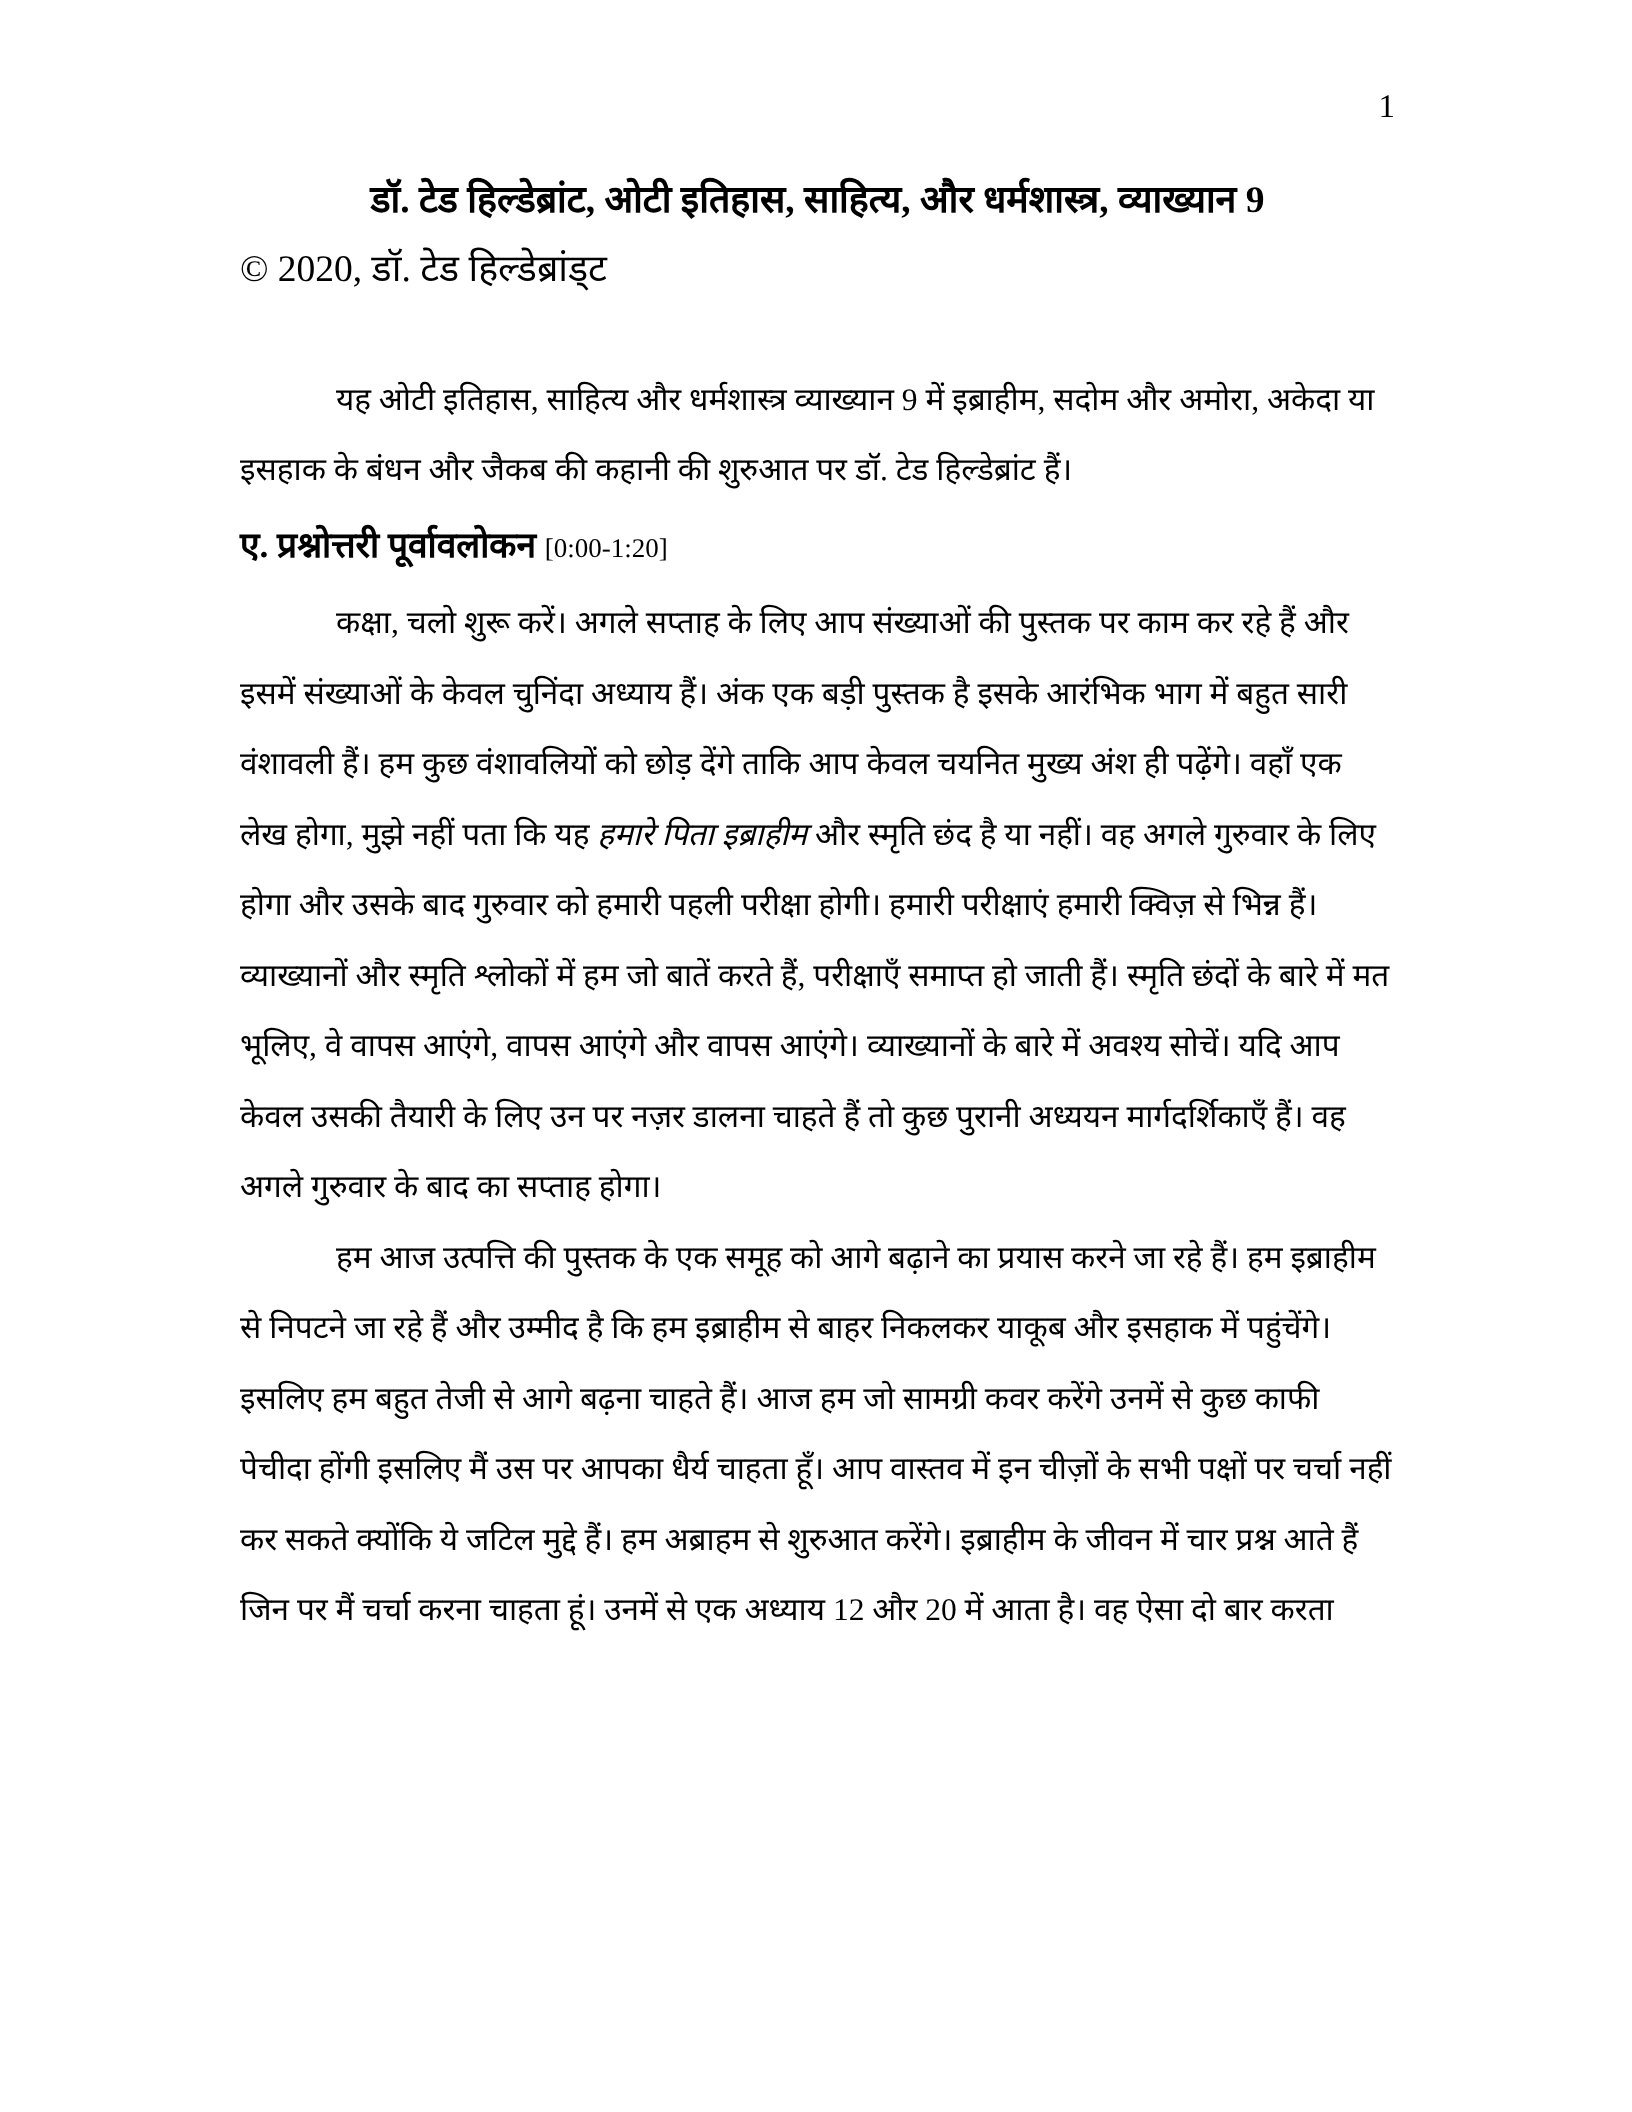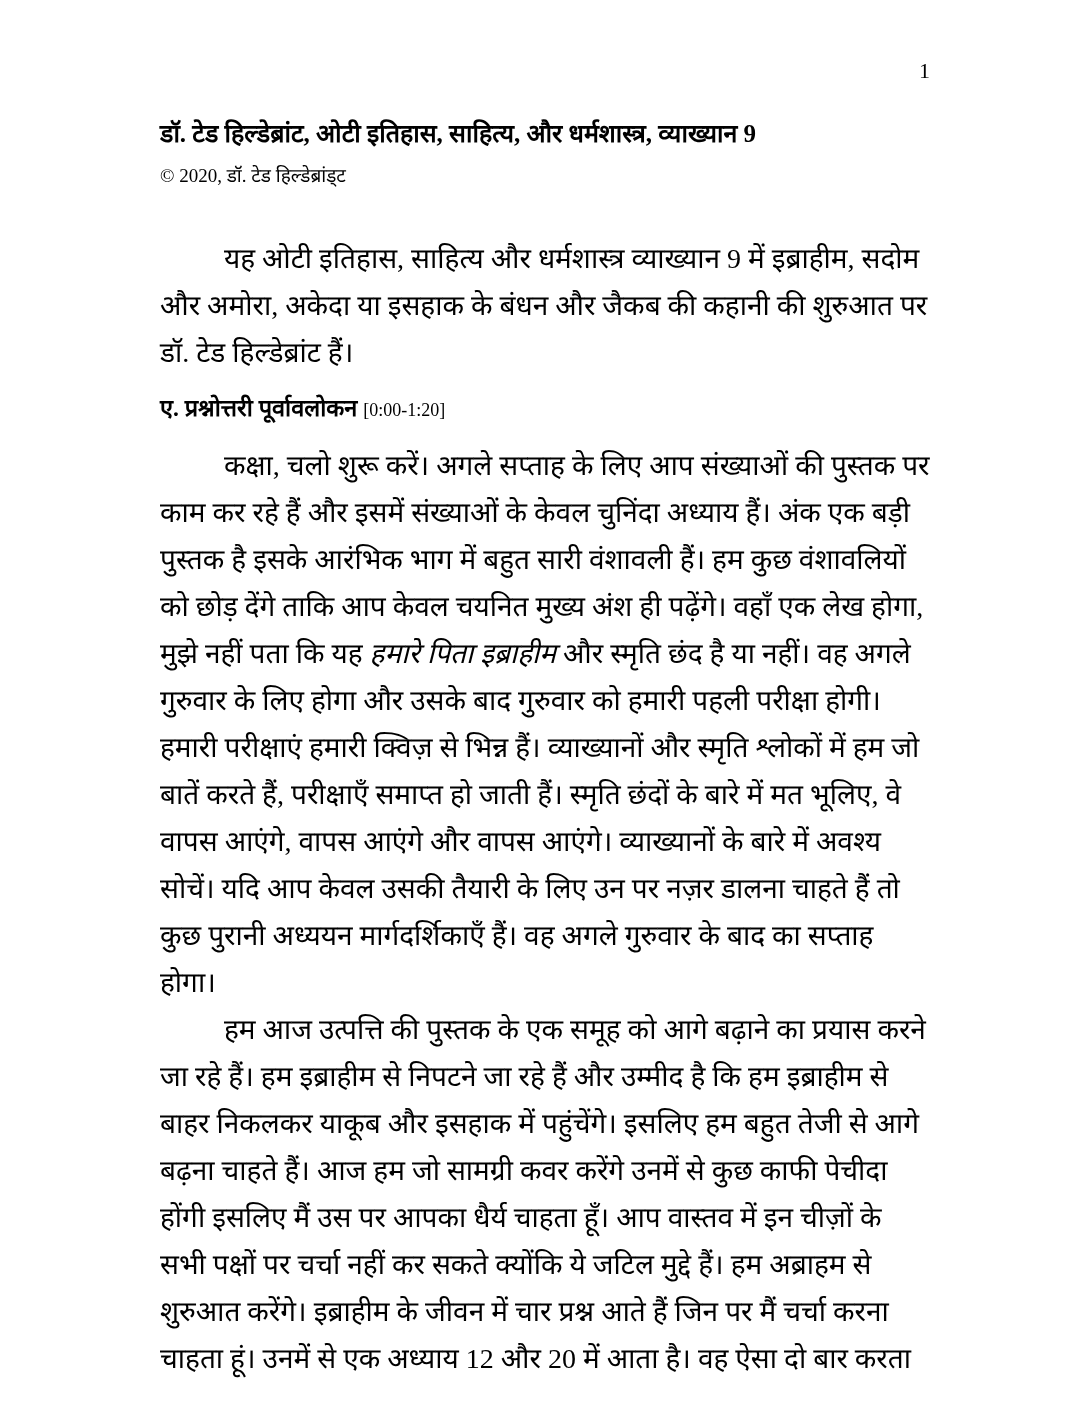--- a/index.html
+++ b/index.html
@@ -24,39 +24,40 @@
     top: 58px;
     right: 158px;
     font-size: 22px;
     line-height: 1.2;
   }
   .doc-title {
     margin-top: 58px;
     font-size: 25px;
     font-weight: bold;
     line-height: 1.45;
+    text-align: center;
   }
   .copyright {
     margin-top: 12px;
-    font-size: 19px;
+    font-size: 25px;
     line-height: 1.3;
   }
   .body-para {
-    font-size: 28px;
+    font-size: 21px;
     line-height: 47px;
     text-indent: 64px;
     text-align: left;
   }
   .intro-para {
     margin-top: 46px;
   }
   .section-heading {
     font-size: 23.5px;
     font-weight: bold;
-    line-height: 64px;
+    line-height: 54px;
   }
   .timestamp {
     font-weight: normal;
     font-size: 18px;
   }
   em.inline-italic { font-style: italic; font-family: Liberation Serif, serif; }
 </style>
 </head>
 <body>
 

